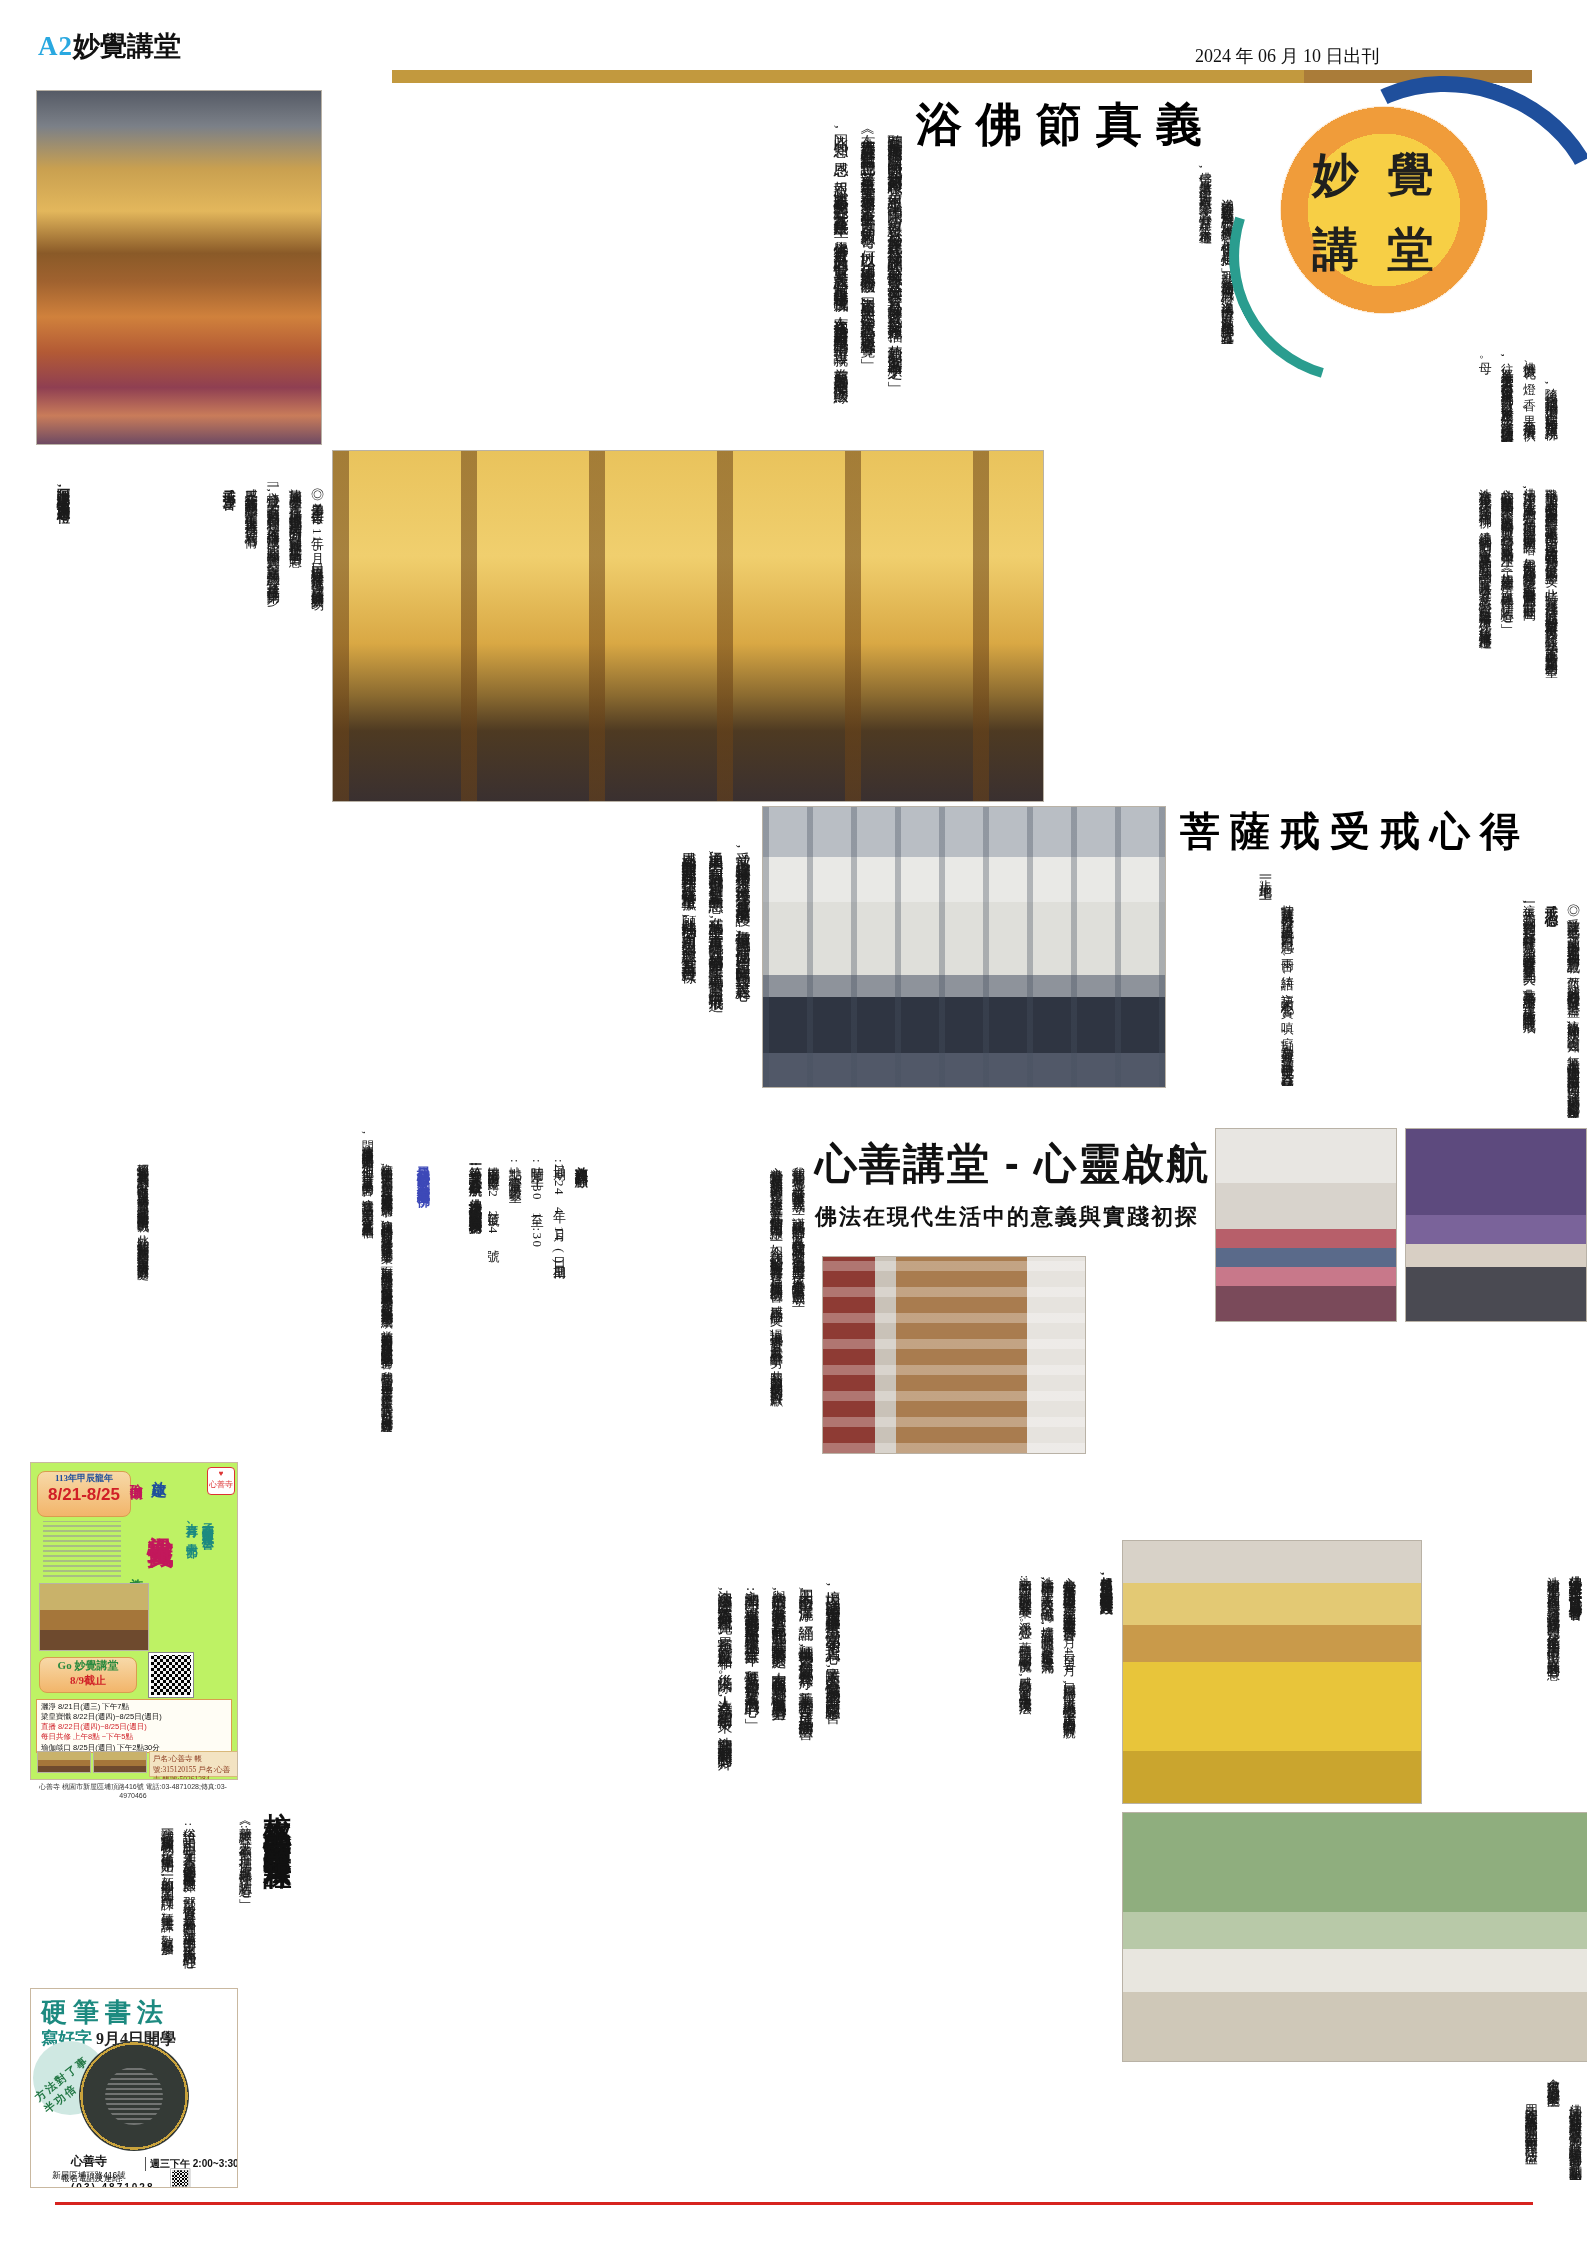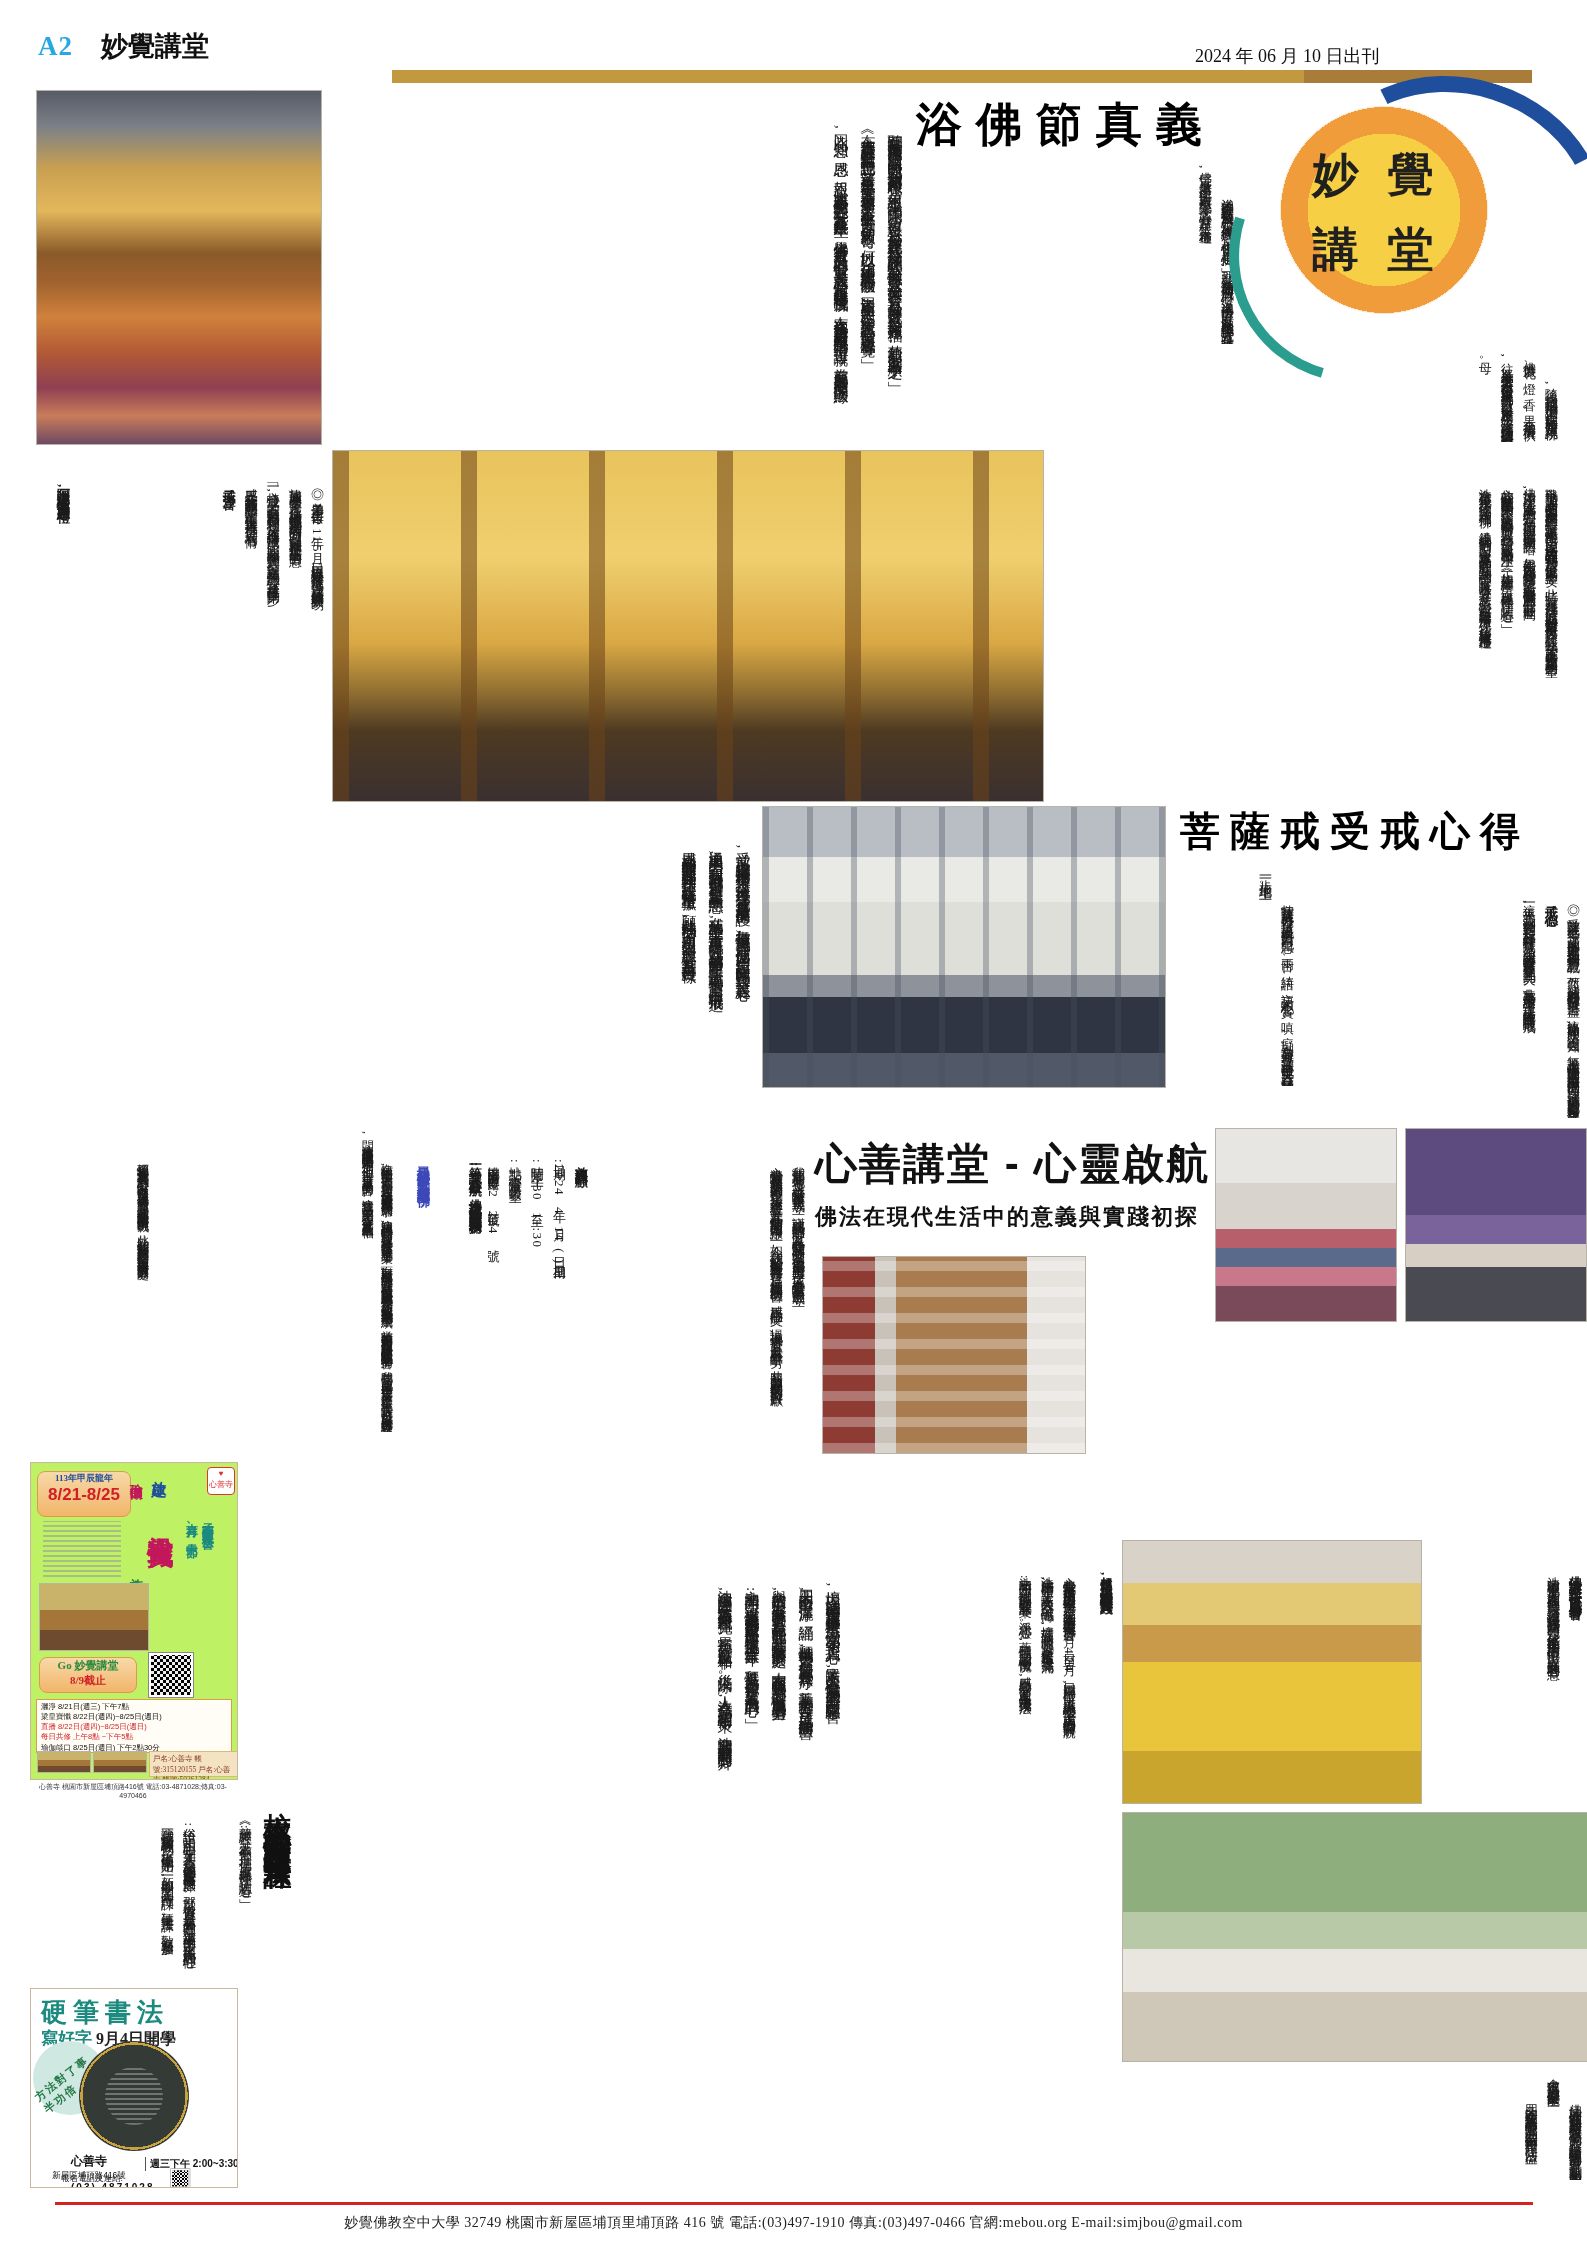--- a/index.html
+++ b/index.html
@@ -1,21 +1,21 @@
 <!DOCTYPE html>
 <html><head>
 <meta charset="utf-8">
 <style>
   html,body{margin:0;padding:0;background:#ffffff;}
   #page{position:relative;width:1587px;height:2245px;background:#fff;overflow:hidden;
         font-family:"Liberation Serif", serif;color:#111;}
   .abs{position:absolute;}
   
   .ed{font-size:27px;font-weight:bold;color:#29a8e0;letter-spacing:1px;}
-  .edsec{font-size:27px;font-weight:bold;color:#111;margin-left:28px;}
+  .edsec{font-size:27px;font-weight:bold;color:#111;margin-left:0;}
   .mast-zh{font-size:30px;font-weight:bold;letter-spacing:10px;text-align:center;}
   .mast-en{font-size:19px;text-align:center;margin-top:2px;font-family:"Liberation Serif",serif;}
   .pubdate{font-size:18px;}
   .goldbar{background:linear-gradient(90deg,#c2993e 0 80%,#aa7c39 80% 100%);}
   
   .v{writing-mode:vertical-rl;text-orientation:mixed;overflow:hidden;
      font-size:13px;line-height:1.7;letter-spacing:1.5px;color:#1b1b1b;}
   .v p{margin:0;text-indent:2em;}
   .v15{font-size:15px;line-height:1.8;}
   .v12{font-size:12px;line-height:1.6;letter-spacing:1px;}
@@ -274,15 +274,14 @@
       <div style="font-size:12px;font-weight:bold;">心善寺</div>
       <div style="font-size:8.5px;">新屋區埔頂路416號</div>
     </div>
     <div class="abs p2foot" style="left:114px;top:168px;width:90px;font-size:10px;font-weight:bold;border-left:1px solid #555;padding-left:4px;">週三下午 2:00~3:30</div>
     <div class="abs p2foot" style="left:30px;top:184px;font-size:8.5px;">報名電話及連結:</div>
     <div class="abs p2foot" style="left:40px;top:193px;font-size:10px;font-weight:bold;letter-spacing:2px;">(03) 4871028</div>
     <div class="abs qr" style="left:140px;top:180px;width:30px;height:30px;transform:scale(.55);transform-origin:top left;"></div>
   </div>
 
   <div class="abs redline" style="left:55px;top:2202px;width:1478px;height:3px;"></div>
-  <div class="abs footer" style="left:0;top:2214px;width:1587px;">妙覺佛教空中大學 32749 桃園市新屋區埔頂里埔頂路 416 號 電話:(03)497-1910 傳真:(03)497-0466 官網:mebou.org E-mail:simjbou@gmail.com</div>
 
 </div>
 
 </body></html>

